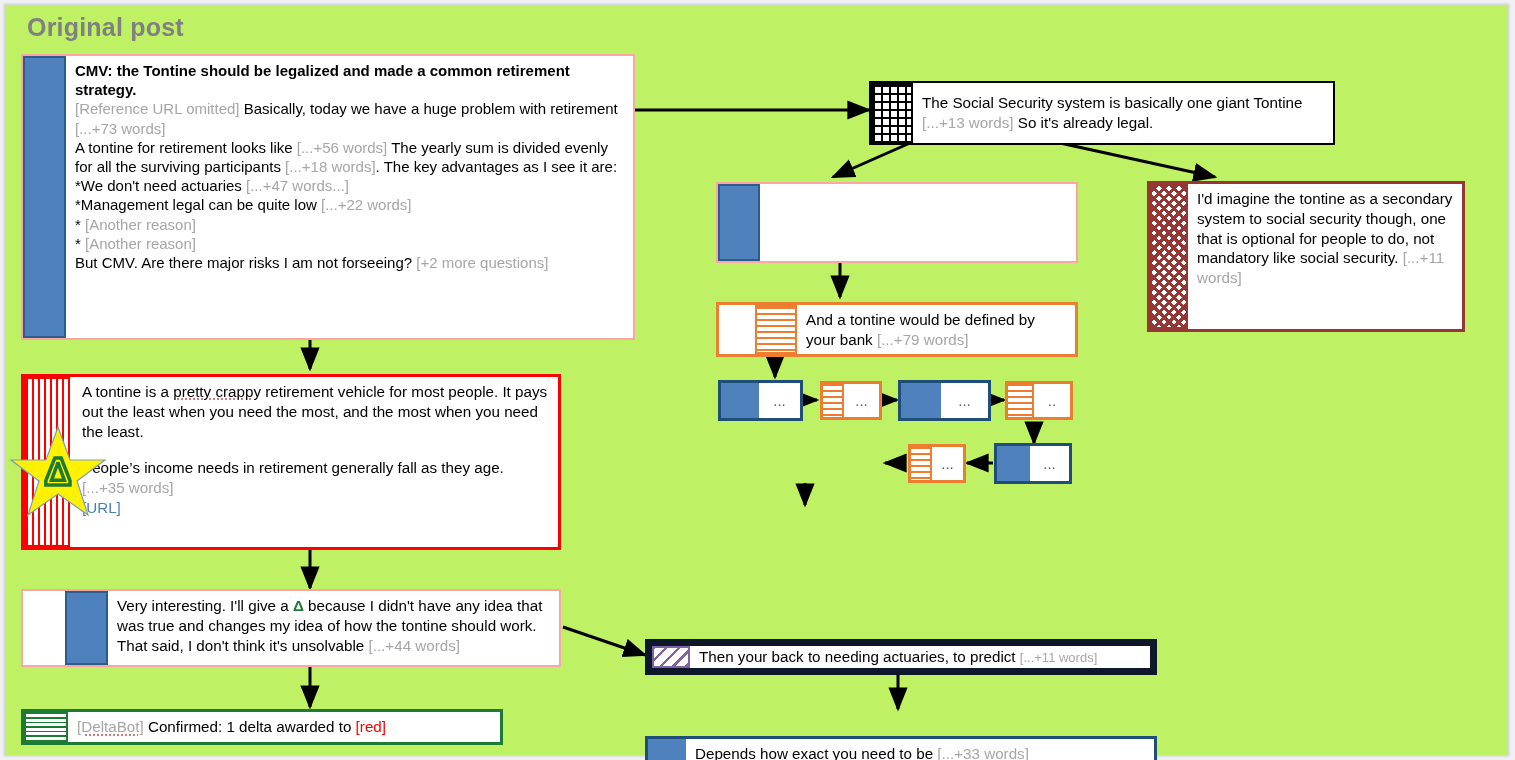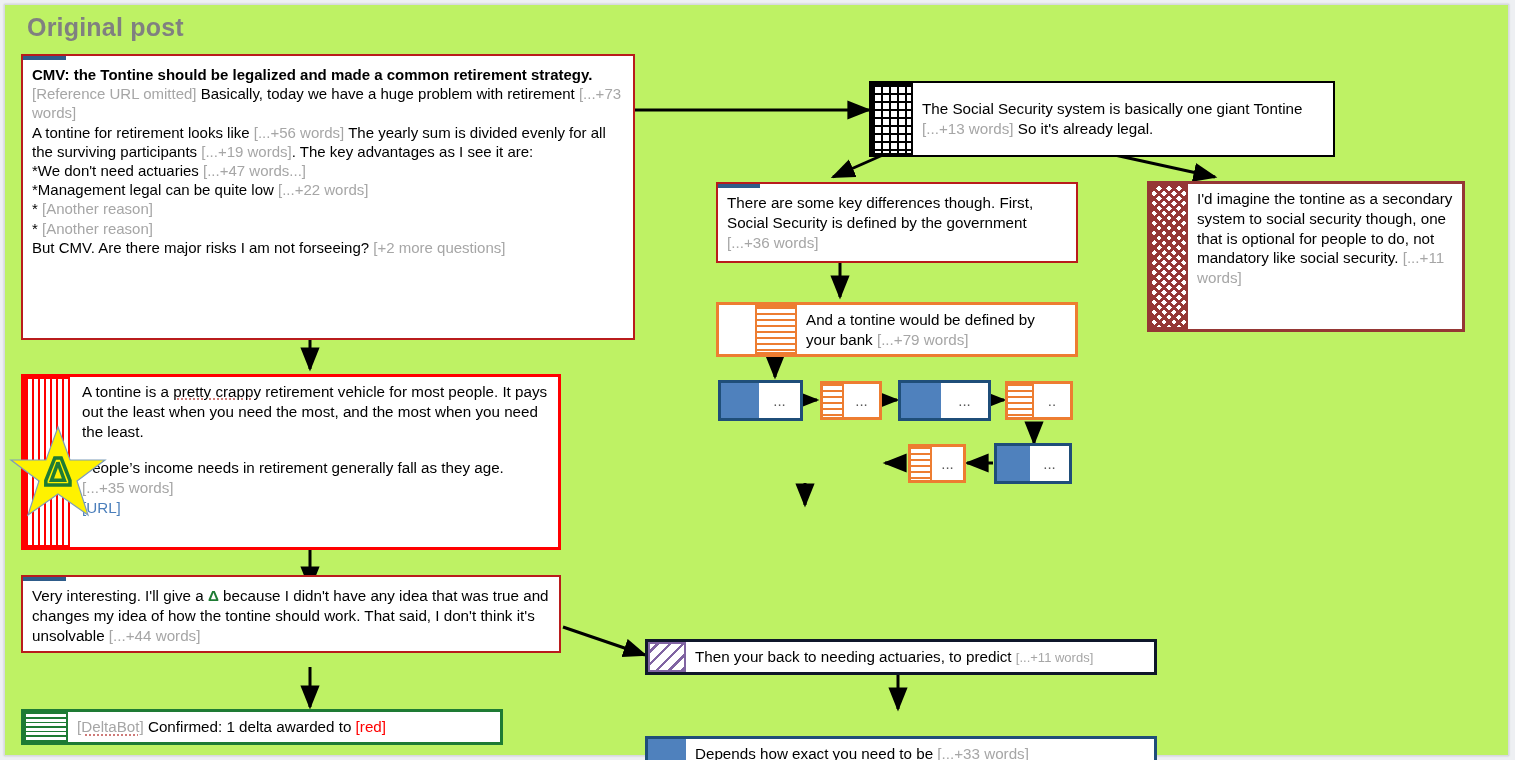--- a/index.html
+++ b/index.html
@@ -50,27 +50,27 @@
   .red-t{color:#ff0000;}
   .delta{color:#1e7b34;font-weight:bold;}
   .ul-red{
     text-decoration:underline;
     text-decoration-color:#c0504d;
     text-decoration-style:dotted;
     text-underline-offset:2px;
   }
 
   
-  .b-blue   {border:2px solid #b91c1c;flex-direction:column;}
+  .b-blue   {border:2px solid #fca5a5;}
   .b-black  {border:2.5px solid #000000;}
   .b-orange {border:3px solid #ed7d31;}
   .b-red    {border:3px solid #ff0000;}
   .b-green  {border:3px solid #1e7b34;}
   .b-dred   {border:3px solid #953735;}
-  .b-purple {border:3px solid #0f172a;}
+  .b-purple {border:7px solid #0f172a;}
   .b-dblue  {border:3px solid #1f4e79;}
 
   
   .av-blue{background:#4f81bd;border:2px solid #2e5c8a;}
   .av-grid{
     background:#ffffff;
     border:2px solid #000000;
     background-image:
       repeating-linear-gradient(to right,#000 0 1.6px,transparent 1.6px 8px),
       repeating-linear-gradient(to bottom,#000 0 1.6px,transparent 1.6px 8px);
@@ -170,41 +170,38 @@
     </g>
   </svg>
 
   <div class="page-title">Original post</div>
 
   <div class="post b-blue" style="left:16px;top:49px;width:614px;height:286px;">
     <div class="avatar av-blue" style="width:43px;"></div>
     <div class="body" style="font-size:15px;line-height:1.28;">
       <b>CMV: the Tontine should be legalized and made a common retirement strategy.</b><br>
       <span class="muted">[Reference URL omitted]</span><span> Basically, today we have a huge problem with retirement </span><span class="muted">[...+73 words]</span><br>
-      <span>A tontine for retirement looks like </span><span class="muted">[...+56 words]</span><span> The yearly sum is divided evenly for all the surviving participants </span><span class="muted">[...+19 words]</span><span>. The key advantages as I see it are:</span><br>
+      <span>A tontine for retirement looks like </span><span class="muted">[...+56 words]</span><span> The yearly sum is divided evenly for all the surviving participants </span><span class="muted">[...+18 words]</span><span>. The key advantages as I see it are:</span><br>
       <span>*We don't need actuaries </span><span class="muted">[...+47 words...]</span><br>
       <span>*Management legal can be quite low </span><span class="muted">[...+22 words]</span><br>
       <span>* </span><span class="muted">[Another reason]</span><br>
       <span>* </span><span class="muted">[Another reason]</span><br>
       <span>But CMV. Are there major risks I am not forseeing? </span><span class="muted">[+2 more questions]</span>
     </div>
   </div>
 
-  <div class="post b-black" style="left:864px;top:76px;width:466px;height:76px;">
+  <div class="post b-black" style="left:864px;top:76px;width:466px;height:64px;">
     <div class="avatar av-grid" style="width:42px;"></div>
     <div class="body" style="display:flex;align-items:center;">
       <span><span>The Social Security system is basically one giant Tontine </span><span class="muted">[...+13 words]</span><span>  So it's already legal.</span></span>
     </div>
   </div>
 
   <div class="post b-blue" style="left:711px;top:177px;width:362px;height:81px;">
     <div class="avatar av-blue" style="width:42px;"></div>
-    <div class="body">
-      <span>There are some key differences though. First, Social Security is defined by the government  </span><span class="muted">[...+36 words]</span>
-    </div>
   </div>
 
   <div class="post b-dred" style="left:1142px;top:176px;width:318px;height:151px;">
     <div class="avatar av-diamond" style="width:38px;"></div>
     <div class="body">
       <span>I'd imagine the tontine as a secondary  system to social security though, one that is optional for people to do, not mandatory like social security. </span><span class="muted">[...+11  words]</span>
     </div>
   </div>
 
   <div class="post b-orange" style="left:711px;top:297px;width:362px;height:55px;padding-left:36px;">
@@ -253,21 +250,21 @@
     </div>
   </div>
 
   <div class="star-wrap">
     <svg viewBox="0 0 100 100" width="100" height="100">
       <polygon points="50,4 62,37 97,37 69,58 80,92 50,71 20,92 31,58 3,37 38,37" fill="#FFF200" stroke="#7f9db9" stroke-width="1.2"></polygon>
       <text x="50" y="62" text-anchor="middle" font-family="'Liberation Sans',sans-serif" font-size="38" font-weight="bold" fill="none" stroke="#1e7b34" stroke-width="3.5">Δ</text>
     </svg>
   </div>
 
-  <div class="post b-blue" style="left:16px;top:570px;width:540px;height:78px;">
+  <div class="post b-blue" style="left:16px;top:584px;width:540px;height:78px;padding-left:42px;">
     <div class="avatar av-blue" style="width:43px;"></div>
     <div class="body">
       <span>Very interesting. I'll give a </span><span class="delta">Δ</span><span> because I didn't have any idea that was true and changes my idea of how the tontine should work. That said, I don't think it's unsolvable </span><span class="muted">[...+44 words]</span>
     </div>
   </div>
 
   <div class="post b-green" style="left:16px;top:704px;width:482px;height:36px;">
     <div class="avatar av-greendash" style="width:44px;"></div>
     <div class="body" style="display:flex;align-items:flex-end;">
       <span><span class="muted ul-red">[DeltaBot]</span><span> Confirmed: 1 delta awarded to </span><span class="red-t">[red]</span></span>

